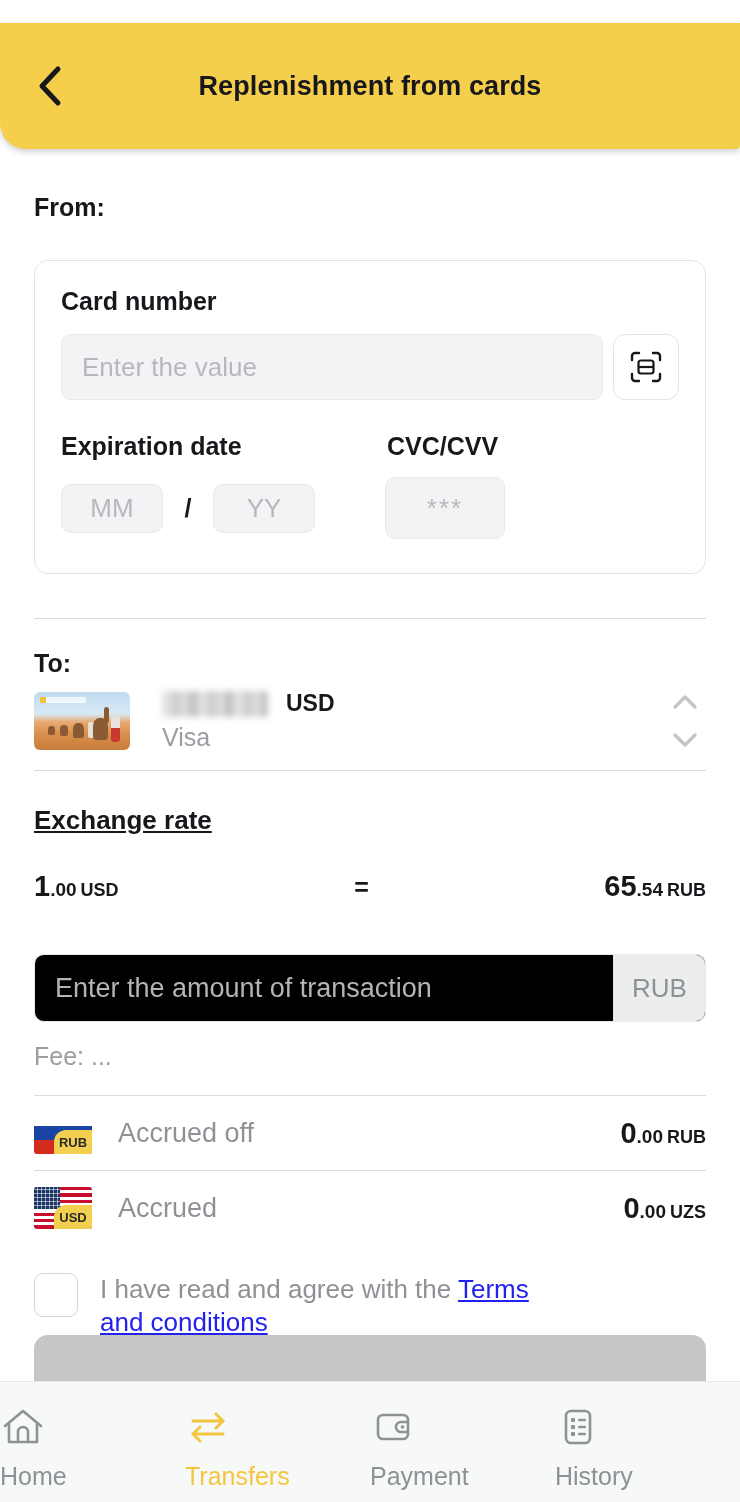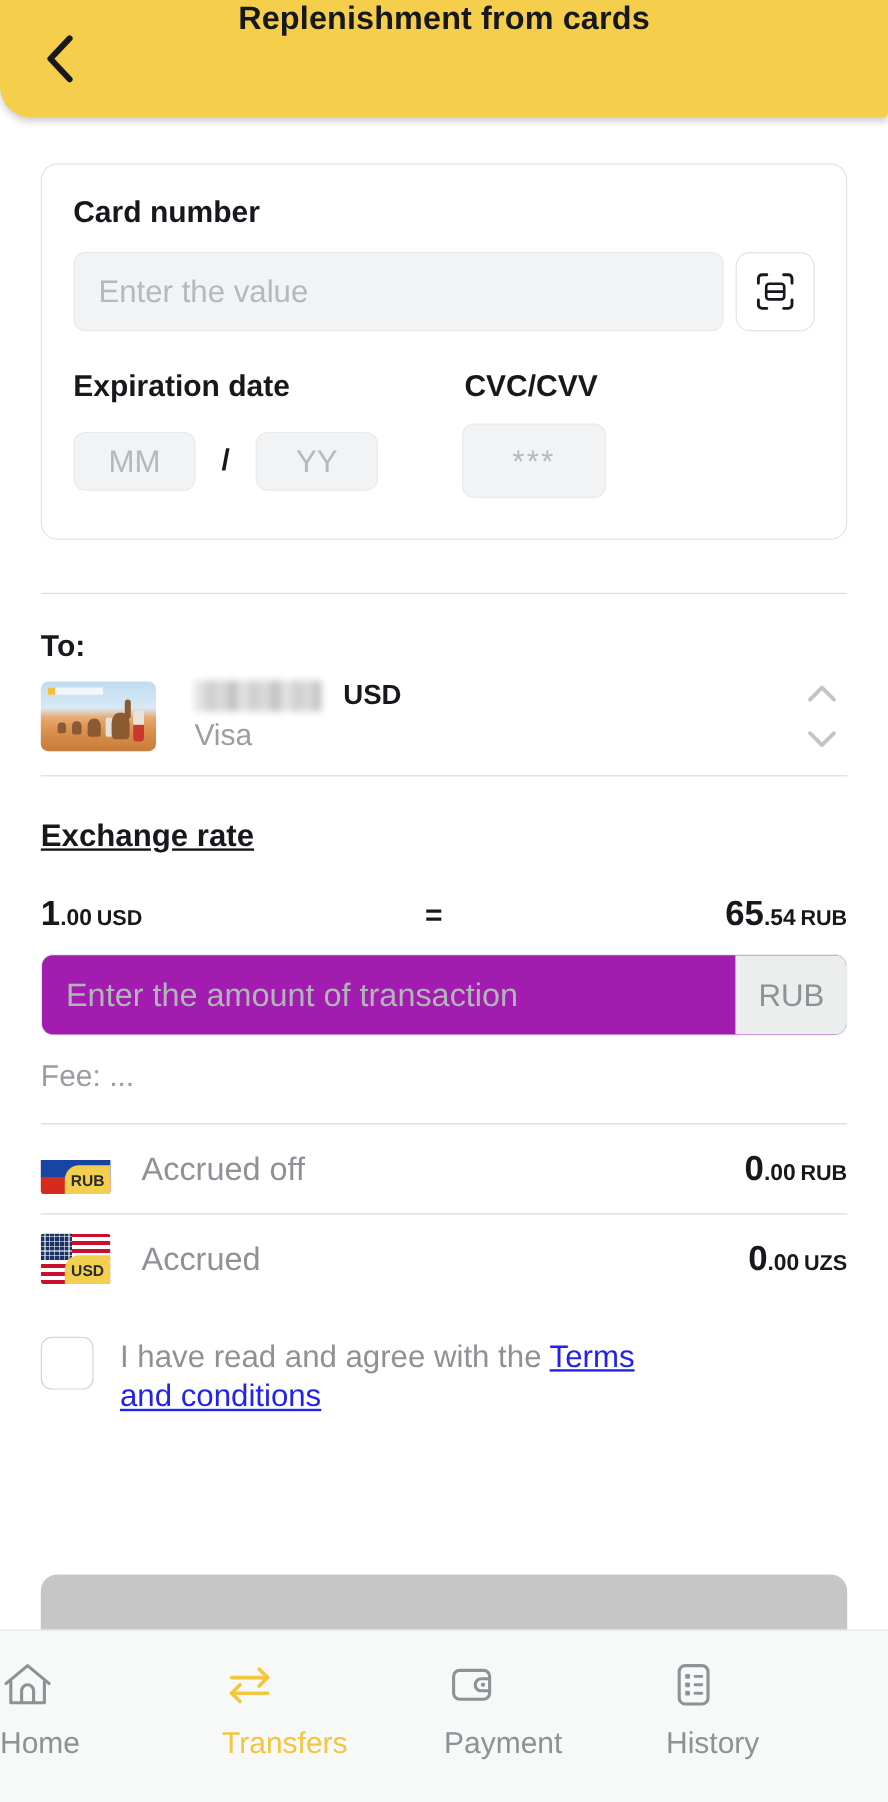--- a/index.html
+++ b/index.html
@@ -7,27 +7,28 @@
     width: 740px; height: 1502px;
     font-family: "Liberation Sans", sans-serif;
     background: #ffffff;
     overflow: hidden;
   }
   .screen { position: relative; width: 740px; height: 1502px; background: #fff; }
 
   
   .header {
     position: relative;
-    height: 98px;
+    height: 126px;
     background: #F5CE4B;
     border-bottom-left-radius: 26px;
     border-bottom-right-radius: 4px;
-    display: flex; align-items: flex-start;
+    display: flex; align-items: center;
     box-shadow: 0 3px 6px rgba(0,0,0,0.18);
     z-index: 5;
+    margin-top: 23px;
   }
   .back-btn {
     position: absolute; left: 24px; top: 50%;
     transform: translateY(-50%);
     width: 52px; height: 52px;
     display: flex; align-items: center; justify-content: center;
     cursor: pointer;
   }
   .header-title {
     width: 100%; text-align: center;
@@ -184,24 +185,24 @@
     margin-top: 34px;
     display: flex; align-items: baseline; justify-content: space-between;
   }
   .amt { white-space: nowrap; color: #16181c; }
   .amt .int { font-size: 29px; font-weight: bold; }
   .amt .dec { font-size: 19px; font-weight: bold; }
   .amt .cur { font-size: 18px; font-weight: bold; margin-left: 4px; }
   .eq { font-size: 25px; font-weight: bold; color: #16181c; }
 
   .amount-input-wrap {
-    margin-top: 16px;
+    margin-top: 51px;
     display: flex;
     height: 68px;
-    background: #a21caf;
+    background: #000000;
     border: 1px solid #e8e9ea;
     border-radius: 10px;
     overflow: hidden;
   }
   .amount-input {
     flex: 1; display: flex; align-items: center;
     padding: 0 20px;
     font-size: 27px; color: #b2b5b8;
     cursor: text;
   }
@@ -314,20 +315,21 @@
     <div class="back-btn">
       <svg width="26" height="42" viewBox="0 0 26 42">
         <polyline points="21,4 5,21 21,38" fill="none" stroke="#16181c" stroke-width="5" stroke-linecap="round" stroke-linejoin="round"></polyline>
       </svg>
     </div>
     <div class="header-title">Replenishment from cards</div>
   </div>
 
   <div class="content">
 
+    <div class="section-label label-from">From:</div>
 
     <div class="card-box">
       <div class="field-label">Card number</div>
       <div class="input-row">
         <div class="text-input">Enter the value</div>
         <div class="scan-btn">
           <svg width="34" height="34" viewBox="0 0 34 34">
             <g fill="none" stroke="#16181c" stroke-width="2.4" stroke-linecap="round">
               <path d="M3 10 V6 a3 3 0 0 1 3-3 h4"></path>
               <path d="M31 10 V6 a3 3 0 0 0-3-3 h-4"></path>

